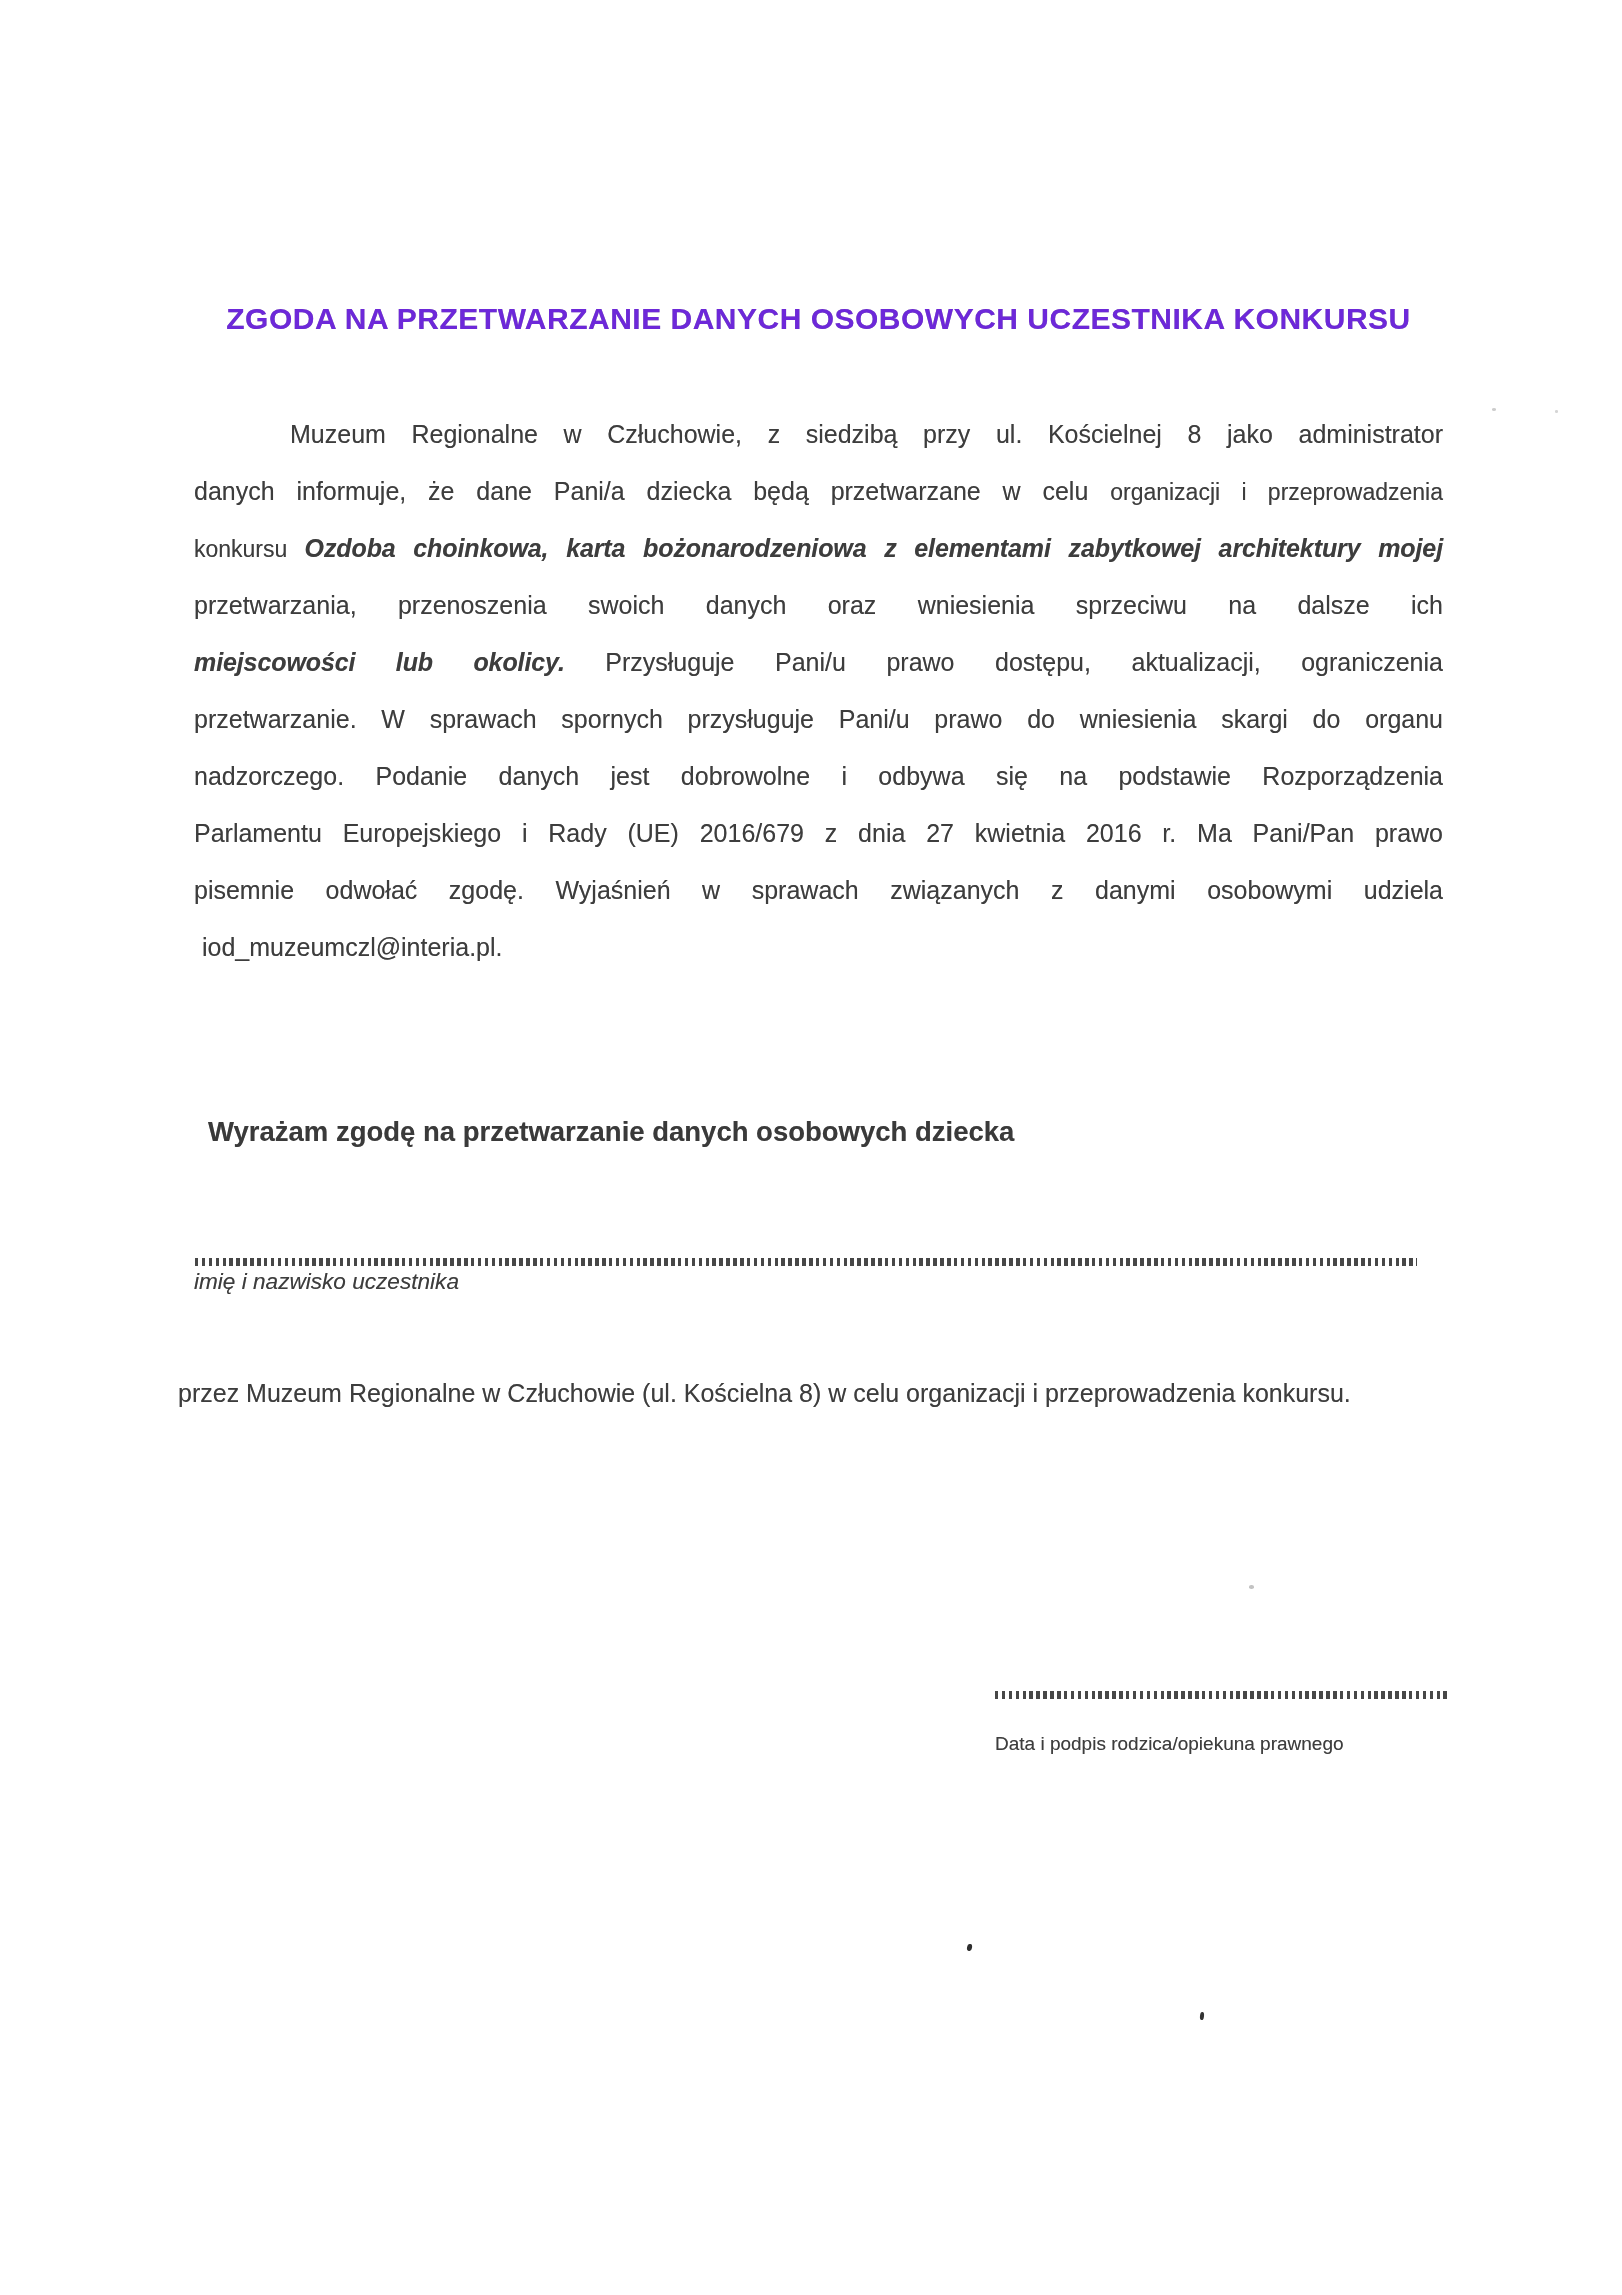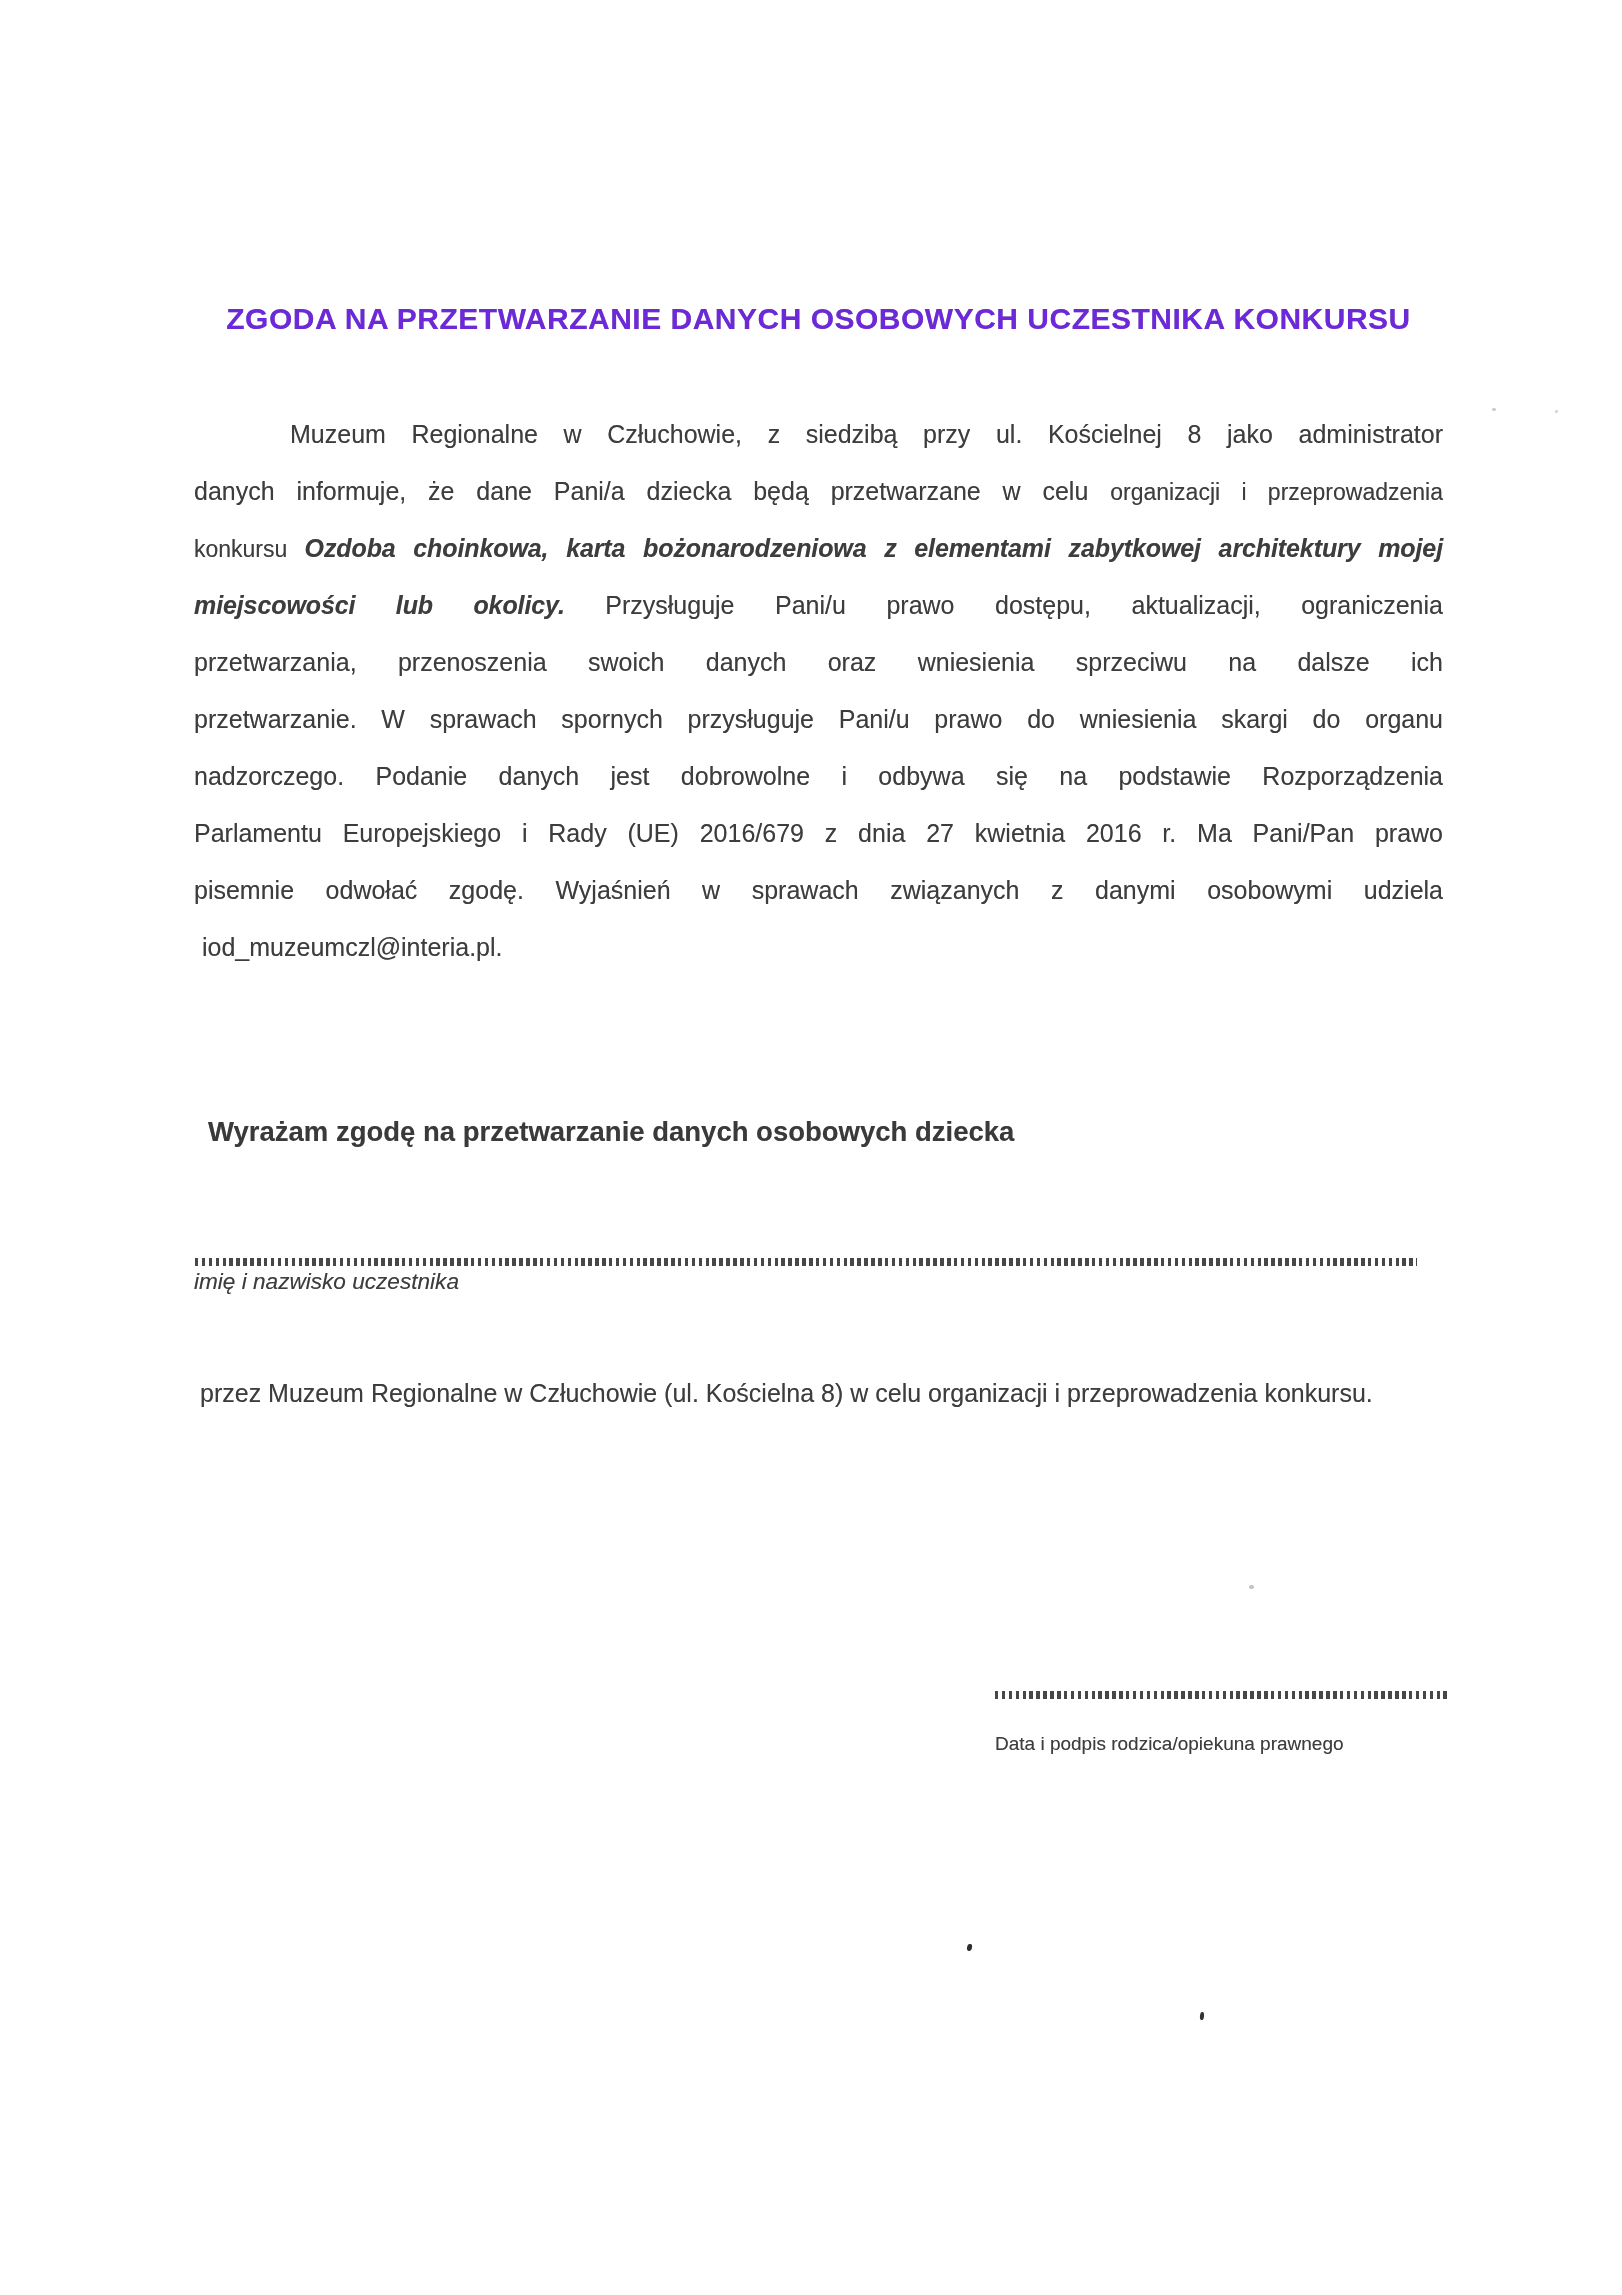--- a/index.html
+++ b/index.html
@@ -106,21 +106,21 @@
     top: 1733px;
     left: 995px;
     font-size: 19px;
     white-space: nowrap;
   }
 
   
   .purpose-line {
     position: absolute;
     top: 1379px;
-    left: 200px;
+    left: 178px;
     width: 1286px;
     font-size: 25px;
     white-space: nowrap;
   }
 
   
   .speck {
     position: absolute;
     border-radius: 45%;
   }
@@ -134,22 +134,22 @@
 <body>
 
 <div class="page">
 
   <div class="doc-title">ZGODA NA PRZETWARZANIE DANYCH OSOBOWYCH UCZESTNIKA KONKURSU</div>
 
   <div class="consent-paragraph">
       <div class="pline indent"><span>Muzeum Regionalne w Człuchowie, z siedzibą przy ul. Kościelnej 8 jako administrator</span></div>
       <div class="pline"><span>danych informuje, że dane Pani/a dziecka będą przetwarzane w celu </span><span class="seg-small">organizacji i przeprowadzenia</span></div>
       <div class="pline"><span class="seg-small">konkursu </span><span class="seg-bold-italic">Ozdoba choinkowa, karta bożonarodzeniowa z elementami zabytkowej architektury mojej</span></div>
+      <div class="pline"><span>przetwarzania, przenoszenia swoich danych oraz wniesienia sprzeciwu na dalsze ich</span></div>
       <div class="pline"><span class="seg-bold-italic">miejscowości lub okolicy.</span><span> Przysługuje Pani/u prawo dostępu, aktualizacji, ograniczenia</span></div>
-      <div class="pline"><span>przetwarzania, przenoszenia swoich danych oraz wniesienia sprzeciwu na dalsze ich</span></div>
       <div class="pline"><span>przetwarzanie. W sprawach spornych przysługuje Pani/u prawo do wniesienia skargi do organu</span></div>
       <div class="pline"><span>nadzorczego. Podanie danych jest dobrowolne i odbywa się na podstawie Rozporządzenia</span></div>
       <div class="pline"><span>Parlamentu Europejskiego i Rady (UE) 2016/679 z dnia  27 kwietnia 2016 r. Ma Pani/Pan prawo</span></div>
       <div class="pline"><span>pisemnie odwołać zgodę.  Wyjaśnień w sprawach związanych z danymi osobowymi udziela</span></div>
       <div class="pline last"><span>iod_muzeumczl@interia.pl.</span></div>
     </div>
 
   <div class="consent-statement">Wyrażam zgodę na przetwarzanie danych osobowych dziecka</div>
 
   <div class="dotline dotline-name"></div>

